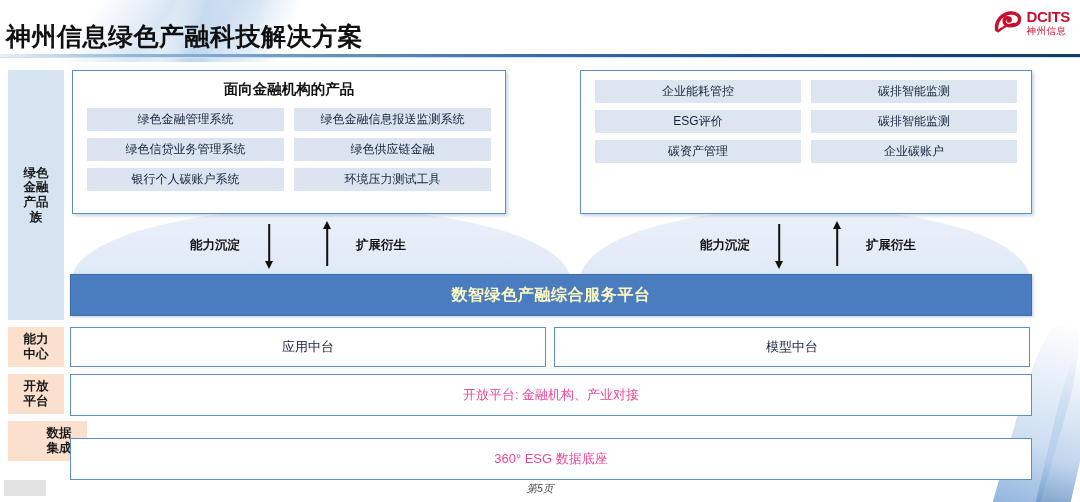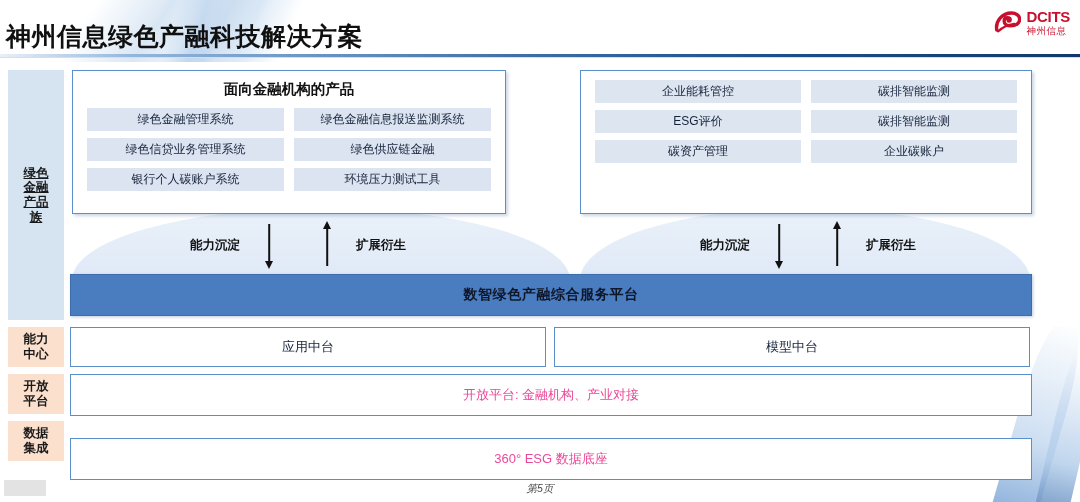--- a/index.html
+++ b/index.html
@@ -43,26 +43,26 @@
      background:linear-gradient(180deg,rgba(233,241,250,0) 0%,rgba(197,217,240,.85) 55%,rgba(110,155,208,.95) 100%);
      transform:rotate(16deg);border-radius:40% 40% 6px 6px;}
   .br-r2{position:absolute;right:2px;bottom:-34px;width:34px;height:215px;
      background:linear-gradient(180deg,rgba(240,246,252,0) 10%,rgba(176,203,233,.8) 60%,rgba(61,110,170,.95) 100%);
      transform:rotate(13deg);border-radius:40% 40% 4px 4px;}
   .bl-chip{position:absolute;left:4px;bottom:6px;width:42px;height:16px;background:#e3e3e3;}
 
   
   .rail{position:absolute;left:8px;width:56px;display:flex;align-items:center;justify-content:center;
         text-align:center;font-weight:bold;font-size:12.5px;line-height:1.18;color:#1a1a1a;}
-  .rail-blue{background:#d6e4f2;text-decoration:underline;}
+  .rail-blue{background:#d6e4f2;}
   .rail-peach{background:#fbe0cd;}
   .rail-prod{top:70px;height:250px;}
   .rail-cap{top:327px;height:40px;}
   .rail-open{top:374px;height:40px;}
-  .rail-data{top:421px;height:40px;}
+  .rail-data{top:421px;height:40px;padding-left:23px;}
 
   
   .panel{position:absolute;background:#ffffff;border:1.5px solid #5b8fc9;
      box-shadow:2px 2px 3px rgba(70,110,160,.28);}
   .panel-l{left:72px;top:70px;width:432px;height:142px;}
   .panel-r{left:580px;top:70px;width:450px;height:142px;}
   .panel-title{text-align:center;font-size:14.5px;font-weight:bold;color:#111;margin-top:9px;}
   .tiles{display:grid;grid-template-columns:1fr 1fr;gap:7px 10px;padding:9px 14px 0 14px;}
   .tile{background:#dce4f1;height:23px;display:flex;align-items:center;justify-content:center;
      font-size:12px;color:#15233a;white-space:nowrap;}
@@ -76,21 +76,21 @@
   .arw-wrap{position:relative;width:58px;height:46px;}
   .arw-line{position:absolute;left:50%;top:2px;width:1.6px;height:42px;background:#111;transform:translateX(-50%);}
   .arw-head-d{position:absolute;left:50%;bottom:-1px;transform:translateX(-50%);
      width:0;height:0;border-left:4.5px solid transparent;border-right:4.5px solid transparent;border-top:8px solid #111;}
   .arw-head-u{position:absolute;left:50%;top:-1px;transform:translateX(-50%);
      width:0;height:0;border-left:4.5px solid transparent;border-right:4.5px solid transparent;border-bottom:8px solid #111;}
 
   
   .platform{position:absolute;left:70px;top:274px;width:960px;height:40px;background:#4a7cc0;
      border:1px solid #3f6cab;display:flex;align-items:center;justify-content:center;
-     color:#0f172a;font-size:14px;font-weight:bold;letter-spacing:.6px;
+     color:#fef9c3;font-size:16px;font-weight:bold;letter-spacing:.6px;
      box-shadow:1px 1px 3px rgba(40,80,140,.3);}
 
   
   .mid-row{position:absolute;left:70px;top:327px;width:960px;height:40px;display:flex;gap:8px;}
   .mid-box{flex:1;border:1.5px solid #5b8fc9;background:#fff;display:flex;align-items:center;justify-content:center;
      font-size:13px;color:#15233a;}
   .wide-box{position:absolute;left:70px;width:960px;height:40px;border:1.5px solid #5b8fc9;background:#fff;
      display:flex;align-items:center;justify-content:center;font-size:13px;color:#ec4899;}
   .row-open{top:374px;}
   .row-data{top:421px;margin-top:17px;}

